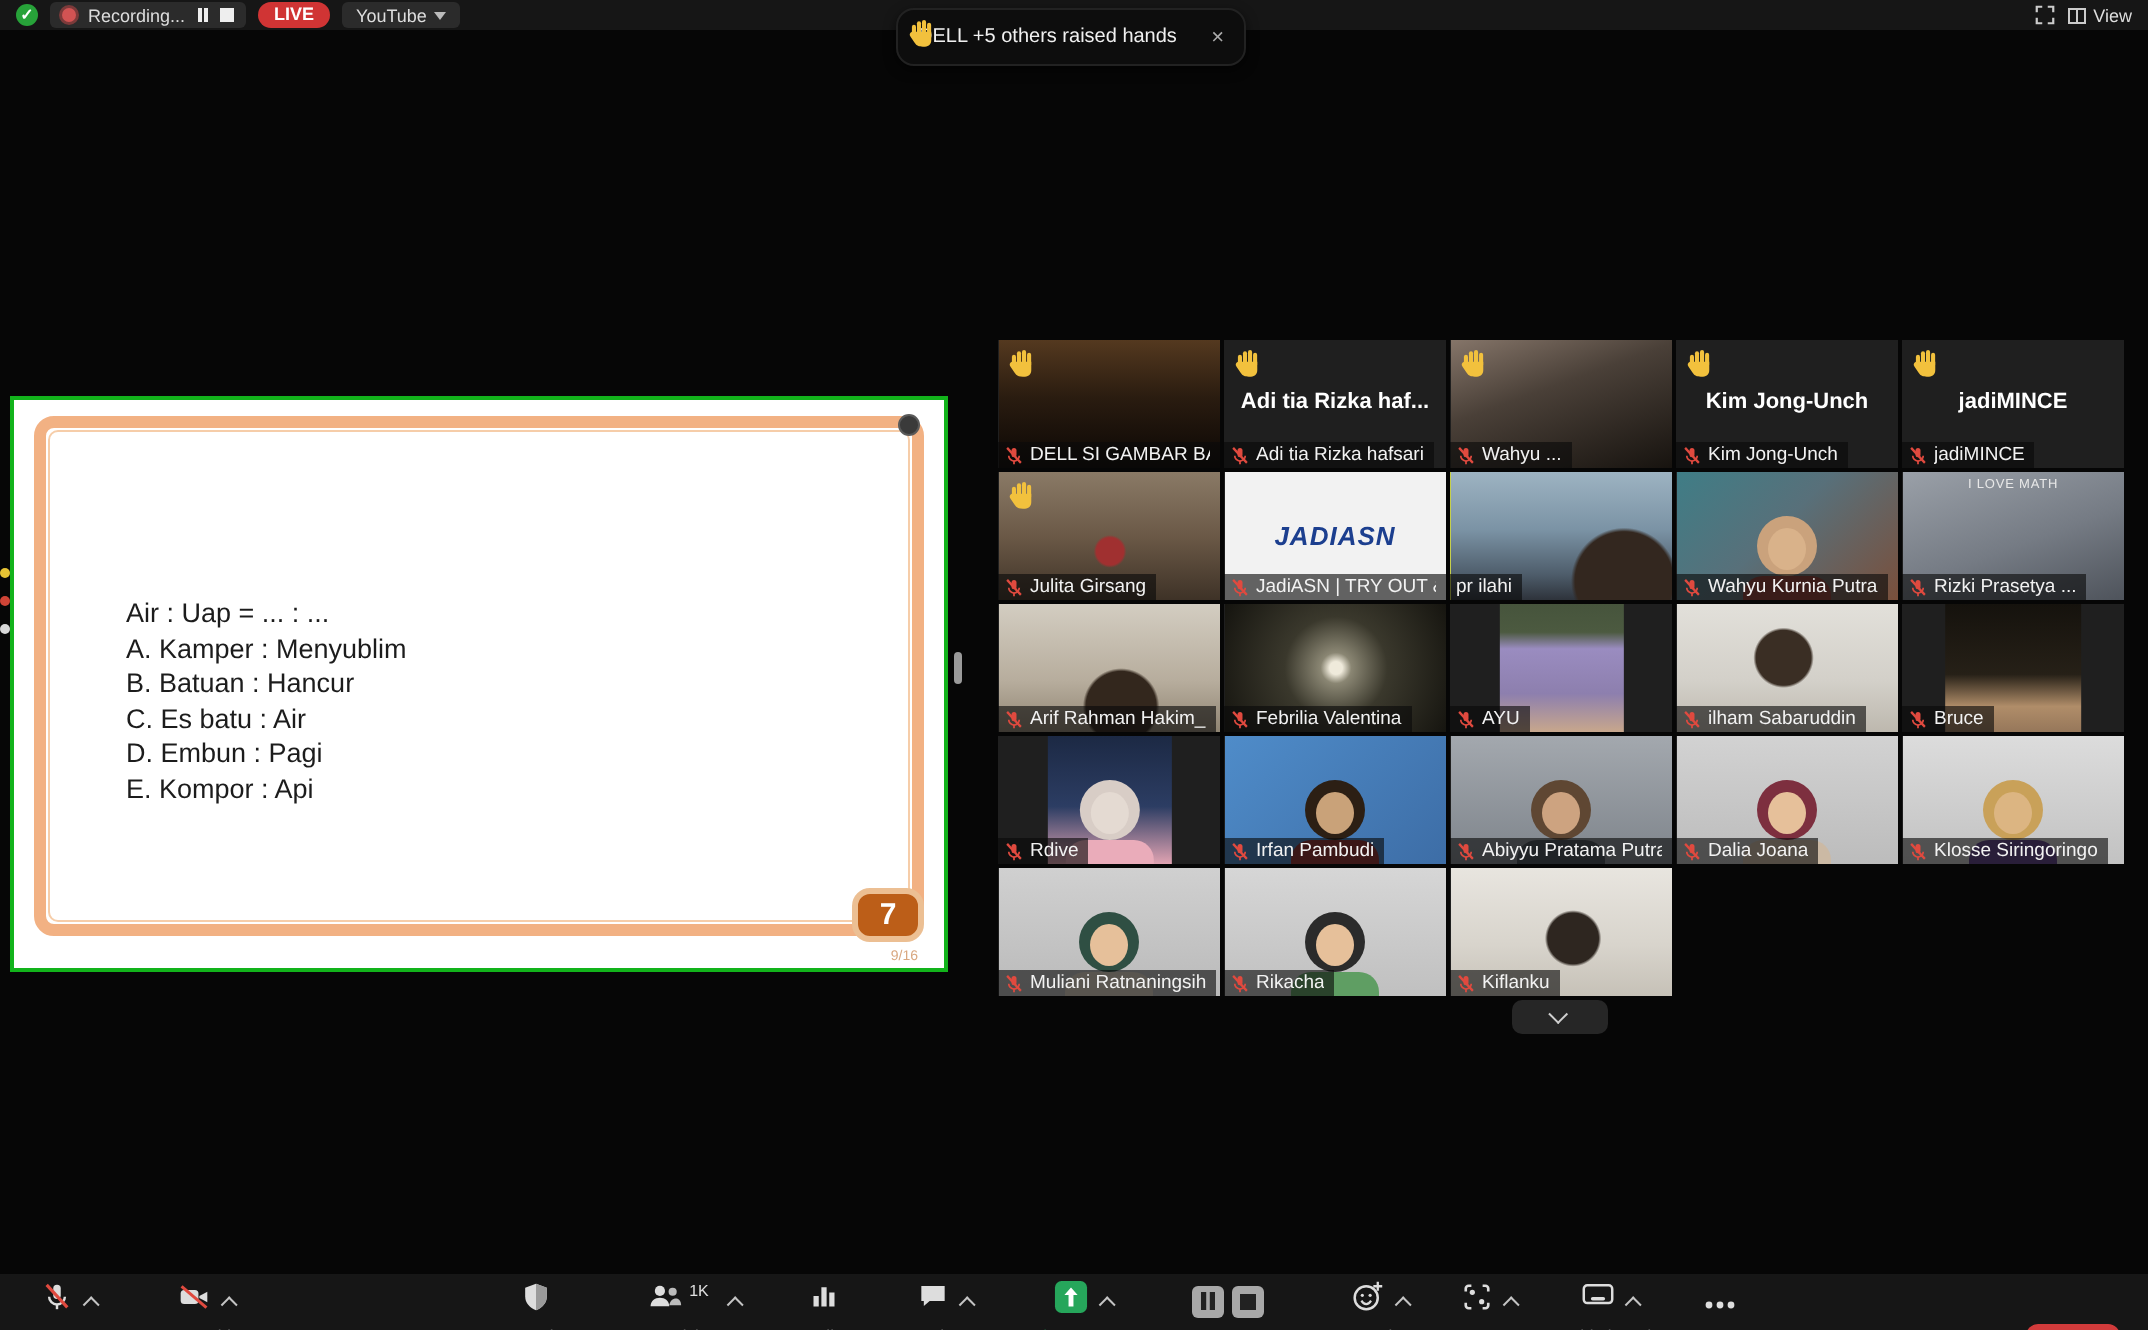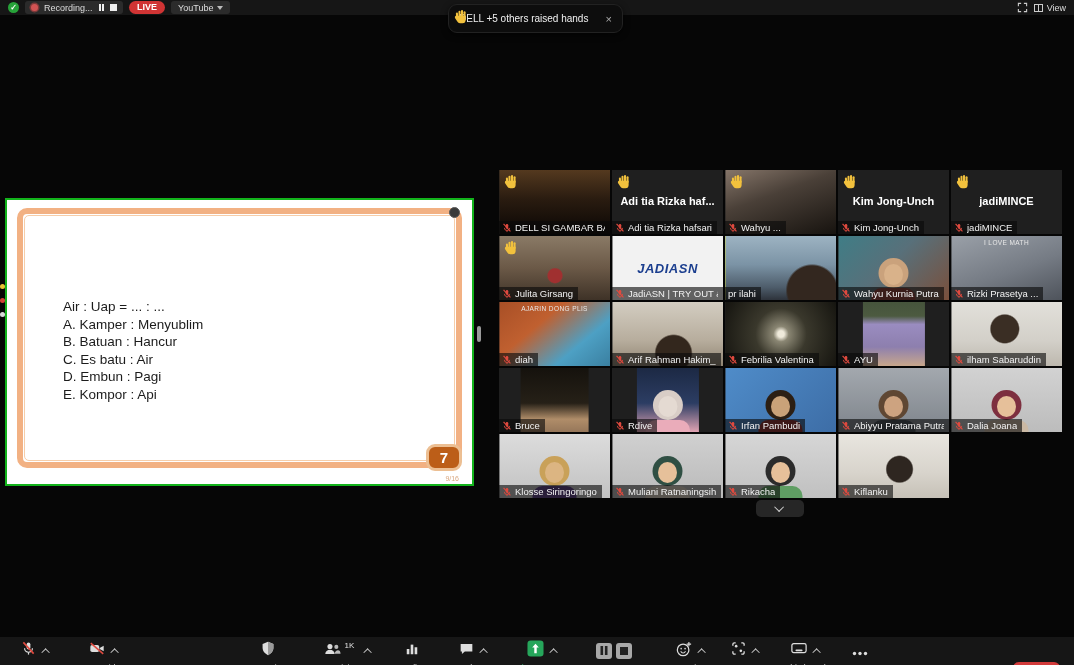--- a/index.html
+++ b/index.html
@@ -338,36 +338,20 @@
             <rect x="6" y="1.5" width="4" height="7.5" rx="2" fill="#e04a3f"></rect>
             <path d="M3.8 7.8a4.2 4.2 0 0 0 8.4 0" stroke="#e04a3f" stroke-width="1.4" fill="none"></path>
             <line x1="8" y1="12" x2="8" y2="14.5" stroke="#e04a3f" stroke-width="1.4"></line>
             <line x1="2.5" y1="1.5" x2="13.5" y2="13.5" stroke="#e04a3f" stroke-width="1.8"></line>
           </svg>
         </span>
         <span class="pname">Rizki Prasetya ...</span>
       </div>
     </div>
     <div class="tile">
-      <div class="video" style="background: linear-gradient(140deg, rgb(168, 79, 38) 0%, rgb(192, 96, 48) 35%, rgb(77, 160, 196) 70%, rgb(58, 127, 160) 100%);">
-        <div class="overlay-text">AJARIN DONG PLIS</div>
-      </div>
-      <div class="nameplate">
-        <span class="mic">
-          <svg width="10" height="10" viewBox="0 0 16 16">
-            <rect x="6" y="1.5" width="4" height="7.5" rx="2" fill="#e04a3f"></rect>
-            <path d="M3.8 7.8a4.2 4.2 0 0 0 8.4 0" stroke="#e04a3f" stroke-width="1.4" fill="none"></path>
-            <line x1="8" y1="12" x2="8" y2="14.5" stroke="#e04a3f" stroke-width="1.4"></line>
-            <line x1="2.5" y1="1.5" x2="13.5" y2="13.5" stroke="#e04a3f" stroke-width="1.8"></line>
-          </svg>
-        </span>
-        <span class="pname">diah</span>
-      </div>
-    </div>
-    <div class="tile">
       <div class="video" style="background: radial-gradient(circle at 55% 80%, rgb(51, 39, 29) 22%, rgba(0, 0, 0, 0) 24%), linear-gradient(rgb(211, 205, 193) 0%, rgb(183, 173, 157) 60%, rgb(143, 132, 114) 100%);"></div>
       <div class="nameplate">
         <span class="mic">
           <svg width="10" height="10" viewBox="0 0 16 16">
             <rect x="6" y="1.5" width="4" height="7.5" rx="2" fill="#e04a3f"></rect>
             <path d="M3.8 7.8a4.2 4.2 0 0 0 8.4 0" stroke="#e04a3f" stroke-width="1.4" fill="none"></path>
             <line x1="8" y1="12" x2="8" y2="14.5" stroke="#e04a3f" stroke-width="1.4"></line>
             <line x1="2.5" y1="1.5" x2="13.5" y2="13.5" stroke="#e04a3f" stroke-width="1.8"></line>
           </svg>
         </span>

